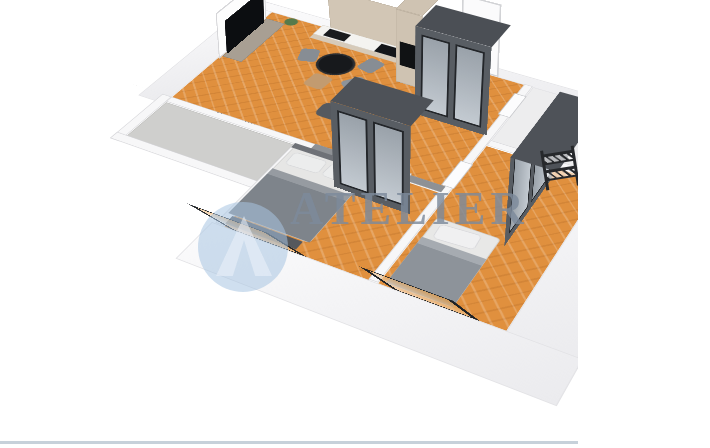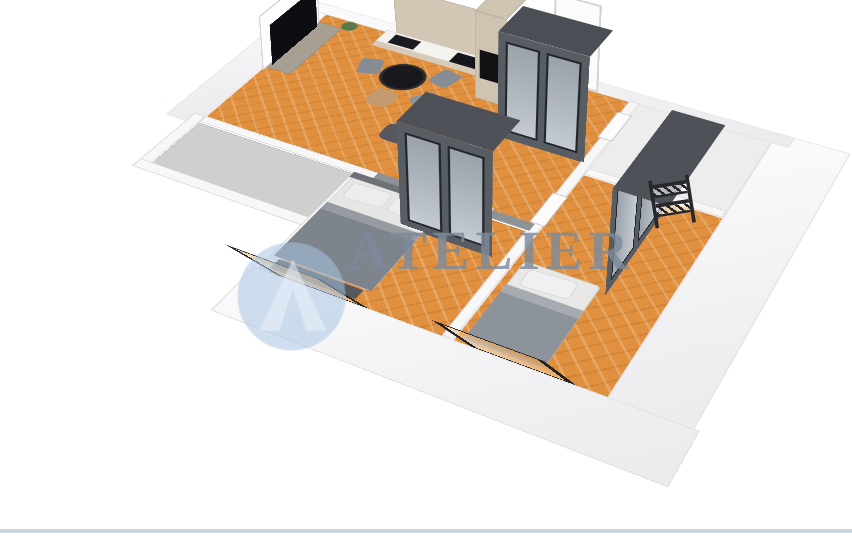--- a/index.html
+++ b/index.html
@@ -1,17 +1,17 @@
 <!DOCTYPE html>
 <html><head>
 <meta charset="utf-8">
 <style>
   html,body{margin:0;padding:0;background:#fff;}
   *{box-sizing:border-box;}
-  .stage{position:relative;width:710px;height:448px;background:#ffffff;overflow:hidden;
+  .stage{position:relative;width:578px;height:448px;background:#ffffff;overflow:hidden;
          font-family:"Liberation Sans",sans-serif;}
   
   .plan{position:absolute;left:58px;top:-65px;width:680px;height:520px;
         transform-origin:340px 230px;
         transform:perspective(1250px) rotateX(52deg) rotateZ(28deg);
         transform-style:preserve-3d;}
   .plan div{position:absolute;transform-style:preserve-3d;}
   .floor{background-color:#e0903e;
      background-image:repeating-linear-gradient(45deg,rgba(255,255,255,.20) 0 2px,transparent 2px 13px),
                       repeating-linear-gradient(-45deg,rgba(140,75,20,.16) 0 2px,transparent 2px 13px);}

